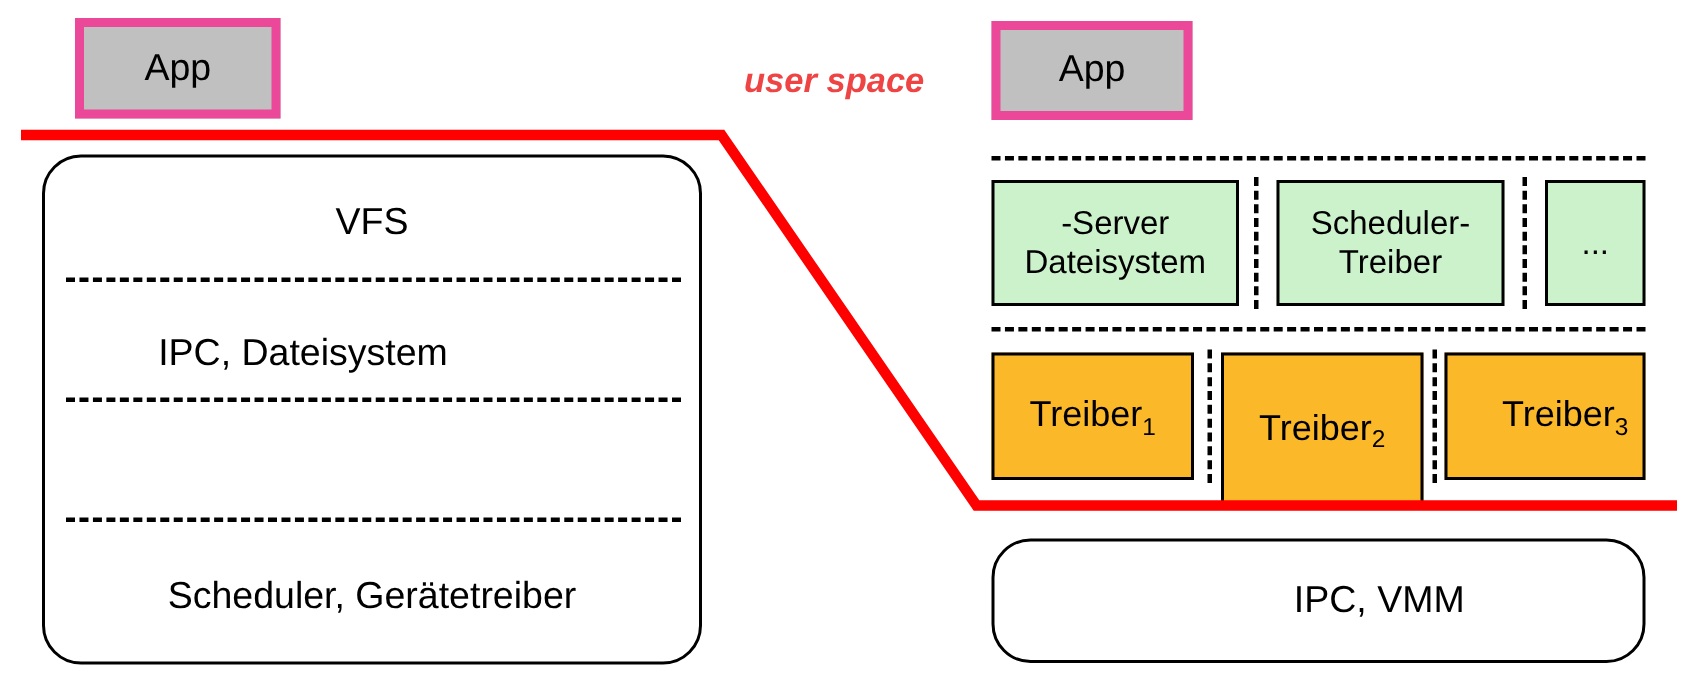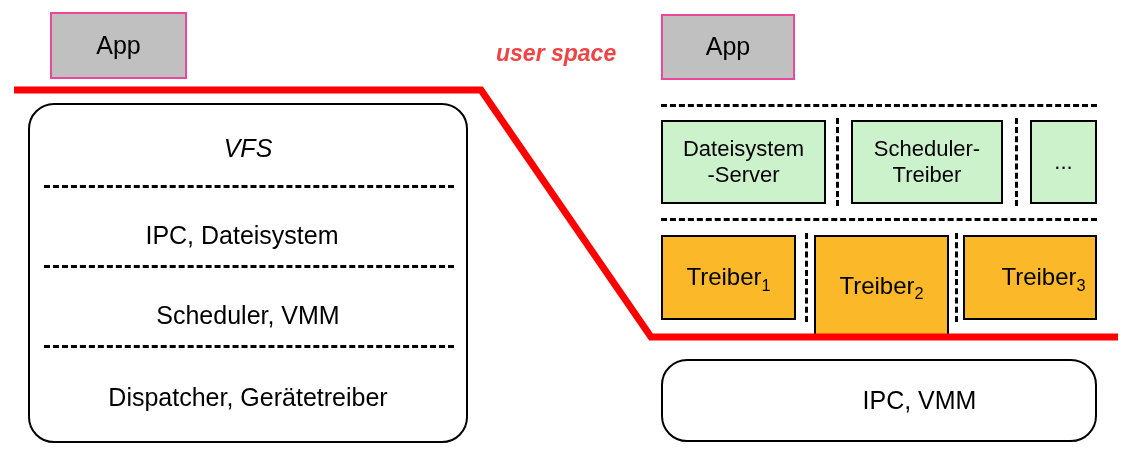--- a/index.html
+++ b/index.html
@@ -23,21 +23,21 @@
     display: flex;
     align-items: center;
     justify-content: center;
     text-align: center;
     color: #000000;
     line-height: 1.18;
   }
 
   .app-box {
     background: #c0c0c0;
-    border: 2px solid #ec4899;
+    border: 6px solid #ec4899;
     font-size: 25px;
   }
 
   .kernel-box {
     background: #ffffff;
     border: 2px solid #000000;
     border-radius: 26px;
   }
 
   .server-box {
@@ -113,50 +113,47 @@
 <body>
 
 <div id="canvas">
 
   <div class="box app-box" style="left:50px; top:12px; width:137px; height:67px;">
     <span>App</span>
   </div>
 
   <div class="box kernel-box" style="left:28px; top:103px; width:440px; height:340px;"></div>
 
-  <div class="stack-label" style="left:28px; top:123px; width:440px; height:50px;font-style:italic;">
+  <div class="stack-label" style="left:28px; top:123px; width:440px; height:50px;">
     <span>VFS</span>
   </div>
   <div class="dash-h" style="left:44px; top:185px; width:410px;"></div>
 
-  <div class="stack-label" style="left:28px; top:210px; width:348px; height:50px;padding-left:40px;">
+  <div class="stack-label" style="left:28px; top:210px; width:348px; height:50px;">
     <span>IPC, Dateisystem</span>
   </div>
   <div class="dash-h" style="left:44px; top:265px; width:410px;"></div>
 
-  <div class="stack-label" style="left:28px; top:290px; width:440px; height:50px;">
-    <span>Scheduler, VMM</span>
-  </div>
   <div class="dash-h" style="left:44px; top:345px; width:410px;"></div>
 
   <div class="stack-label" style="left:28px; top:372px; width:440px; height:50px;">
-    <span>Dispatcher, Gerätetreiber</span>
+    <span>Scheduler, Gerätetreiber</span>
   </div>
 
   <div class="box app-box" style="left:661px; top:14px; width:134px; height:66px;">
     <span>App</span>
   </div>
 
   <div class="dash-h" style="left:661px; top:104px; width:436px;"></div>
   <div class="dash-h" style="left:661px; top:218px; width:436px;"></div>
 
   <div class="box server-box" style="left:661px; top:120px; width:165px; height:84px;">
     <div>
+      <div>-Server</div>
       <div>Dateisystem</div>
-      <div>-Server</div>
     </div>
   </div>
 
   <div class="dash-v" style="left:836px; top:118px; height:88px;"></div>
 
   <div class="box server-box" style="left:851px; top:120px; width:152px; height:84px;">
     <div>
       <div>Scheduler-</div>
       <div>Treiber</div>
     </div>

